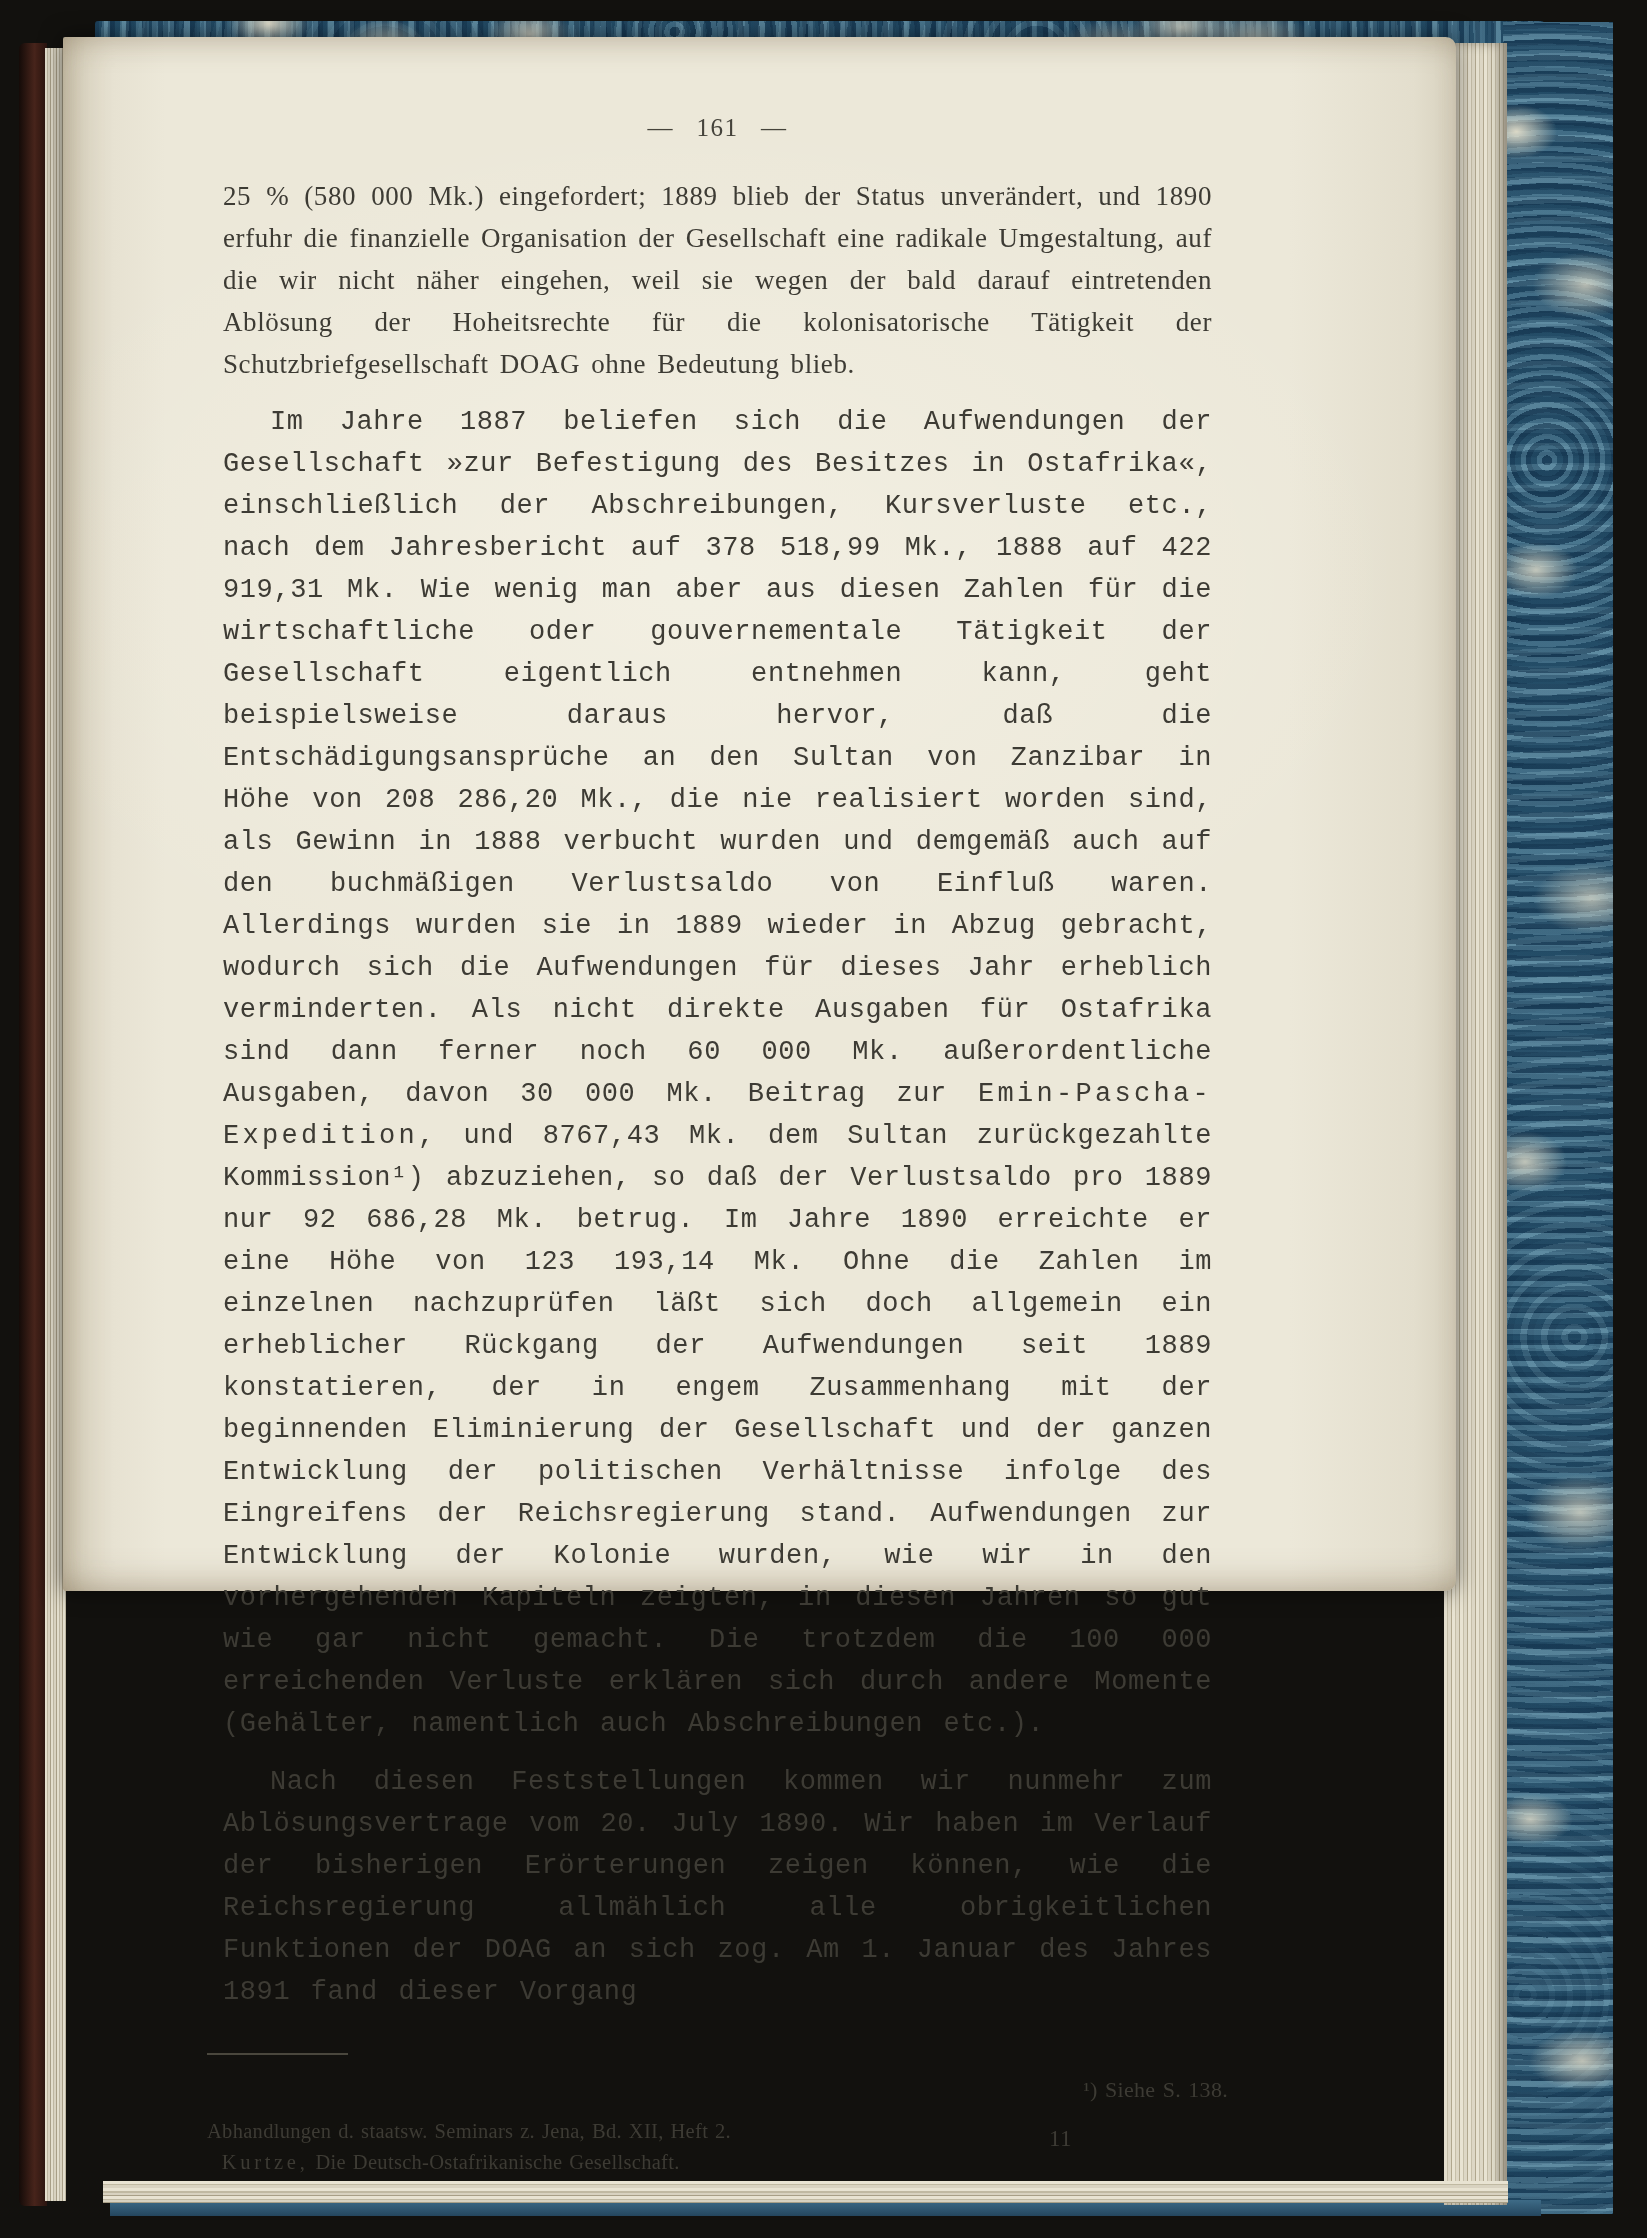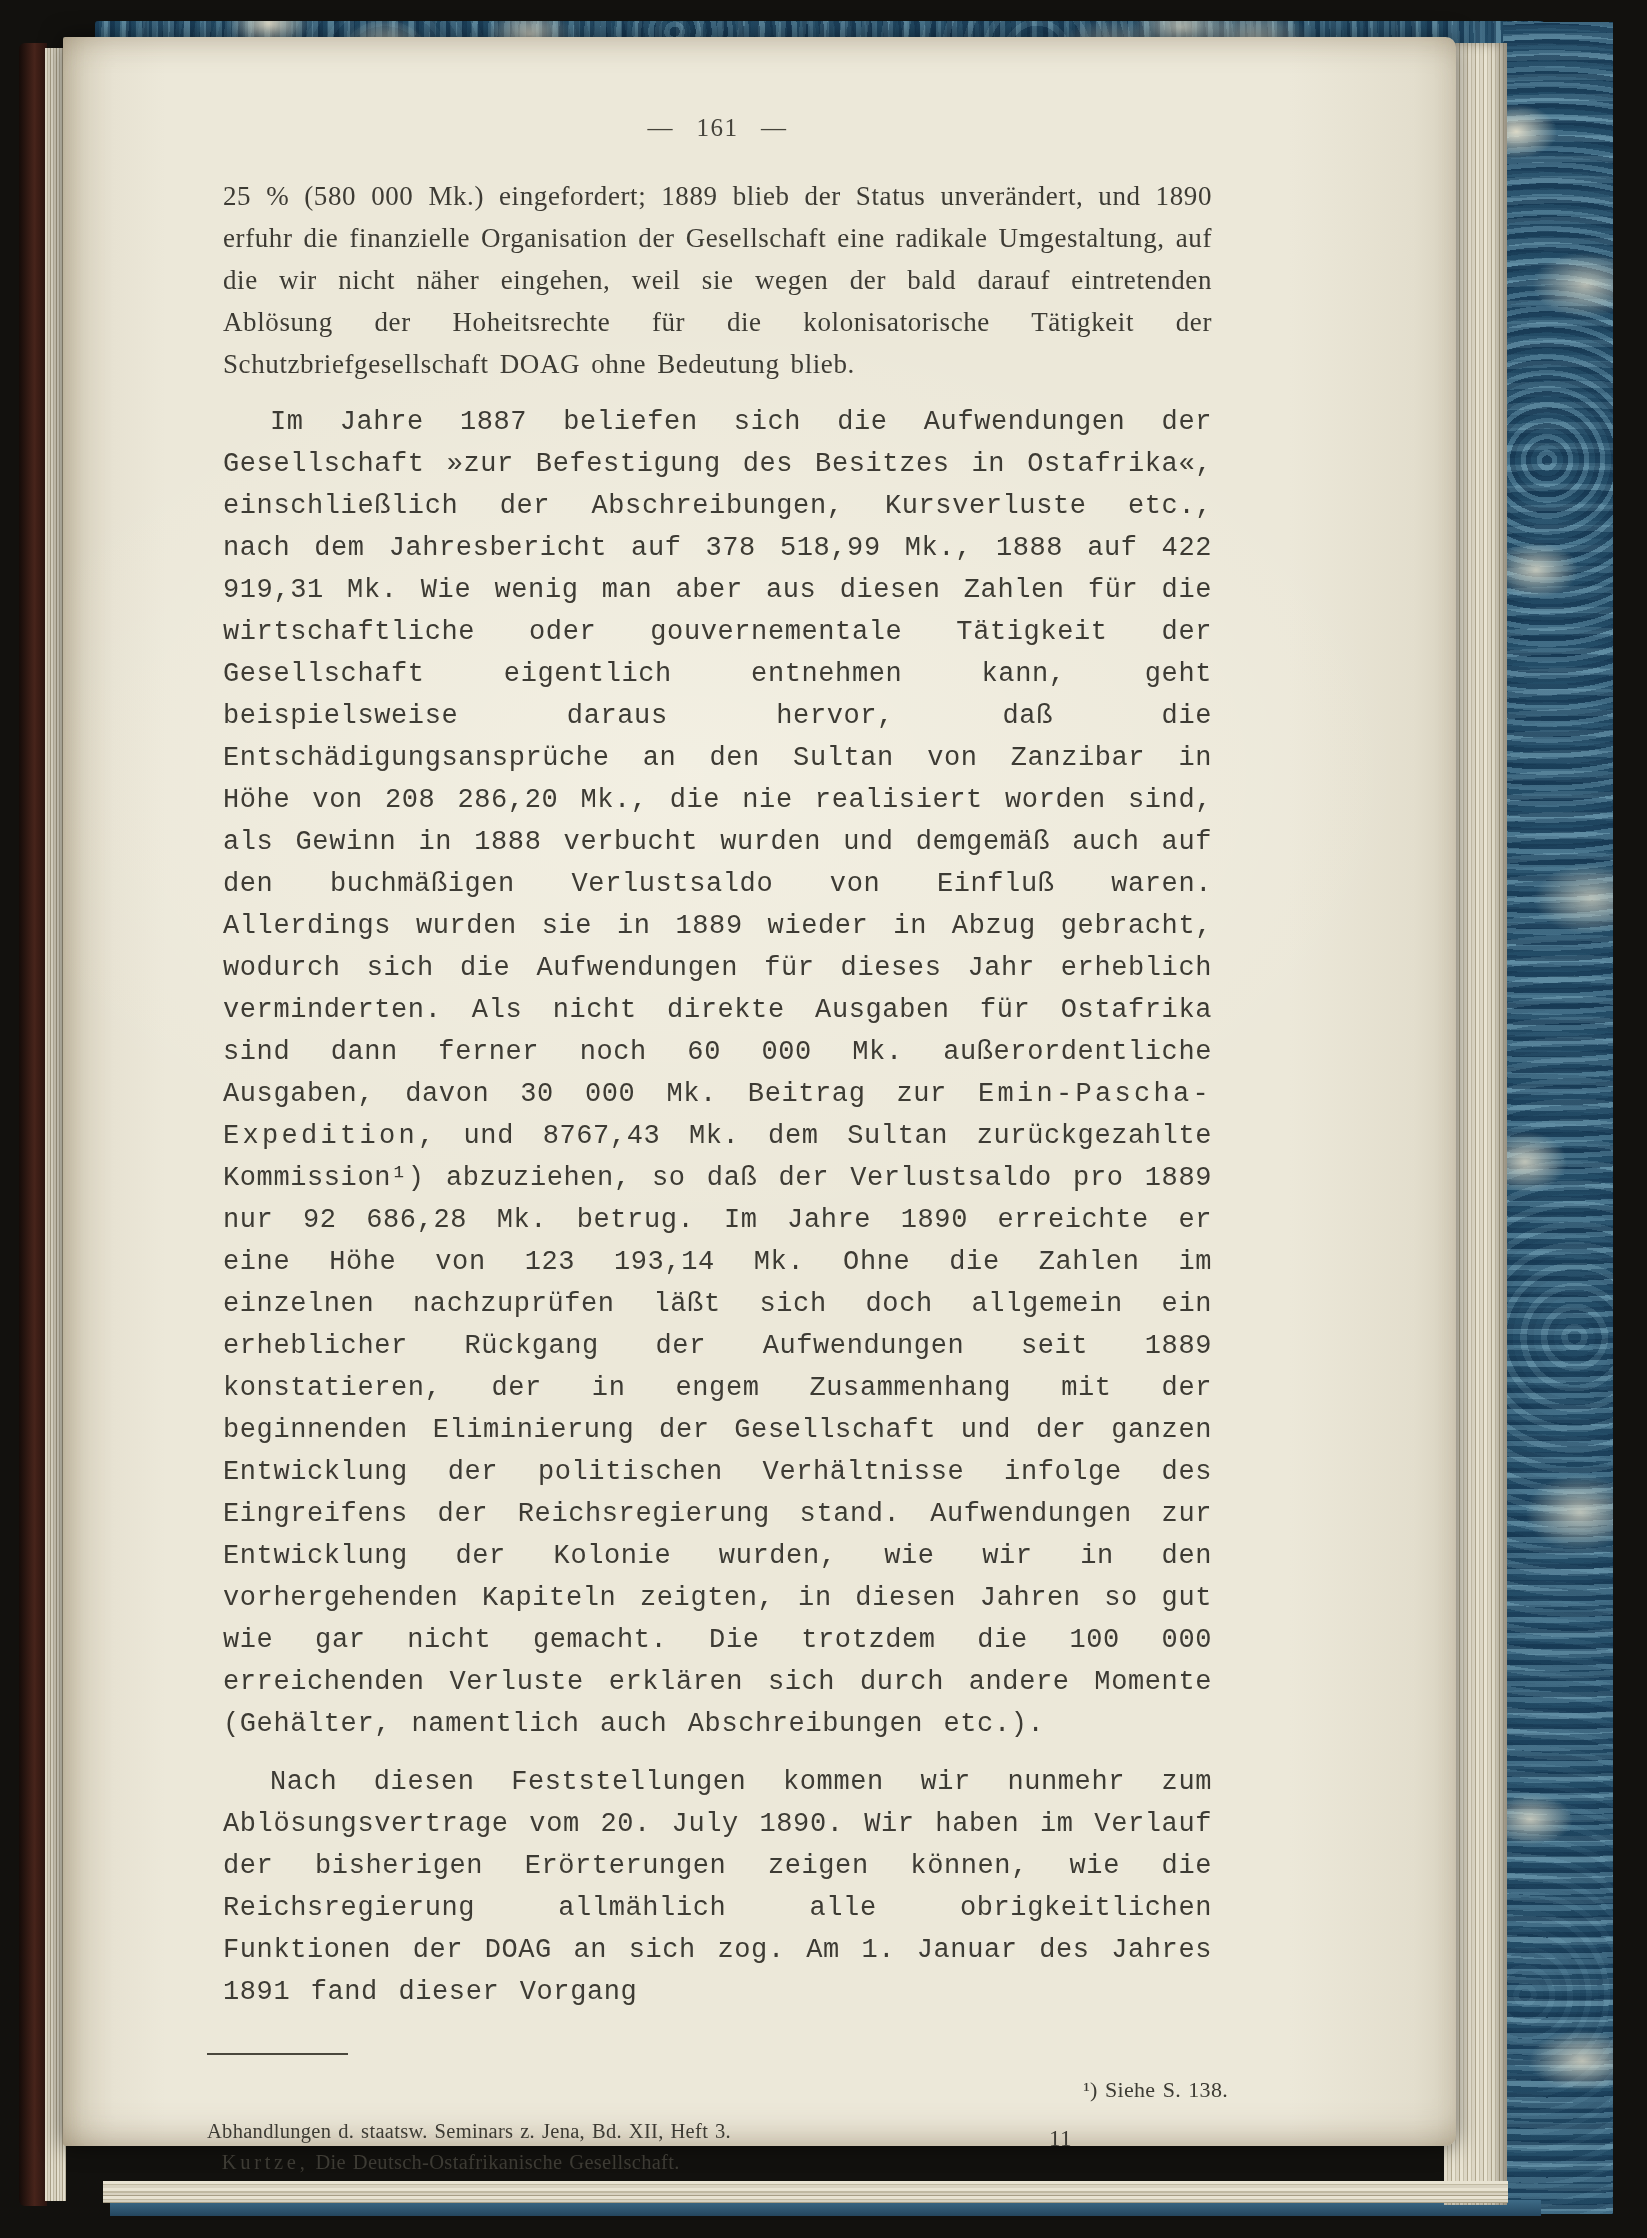--- a/index.html
+++ b/index.html
@@ -35,21 +35,21 @@
     background:linear-gradient(90deg,#140b08,#47241b 55%,#29140f);border-radius:5.9px 0 0 5.9px;}
 
   .edges-left{position:absolute;left:45px;top:48px;width:20.5px;height:2153px;z-index:2;
     background:repeating-linear-gradient(90deg,#e3decd 0 2.2px,#bdb6a1 2.2px 2.9px,#d8d2c0 2.9px 5.1px,#a89f87 5.1px 5.9px);}
   .edges-right{position:absolute;left:1444px;top:43px;width:63px;height:2162px;z-index:2;
     background:repeating-linear-gradient(90deg,#e8e3d2 0 2.9px,#c6bfa9 2.9px 4.4px,#ddd7c5 4.4px 7.3px,#b0a78e 7.3px 8px);
     box-shadow:inset -7.3px 0 11.7px rgba(35,28,18,.4);}
   .edges-bottom{position:absolute;left:103px;top:2181px;width:1405px;height:22px;z-index:2;
     background:repeating-linear-gradient(180deg,#e8e3d2 0 2.9px,#c0b9a2 2.9px 4.4px,#d8d2c0 4.4px 6.6px,#a89f87 6.6px 7.3px);}
 
-  .main-page{position:absolute;left:63px;top:37px;width:1393px;height:2109px;z-index:3;
+  .main-page{position:absolute;left:63px;top:37px;width:1393px;height:1554px;z-index:3;
     background:
       radial-gradient(ellipse 1027px 660px at 45% 35%, rgba(255,253,244,0.35), transparent 70%),
       linear-gradient(90deg,#d9d3bf 0px,#e7e2d2 51px,#ece8d9 103px,#ece8d9 88%,#e3decd 97%,#d6d0bd 100%),
       #e9e4d5;
     border-radius:2.2px 10.3px 10.3px 2.2px;
     box-shadow:0 0 22px rgba(0,0,0,0.55),
       inset 0 18.3px 33px -18.3px rgba(120,100,70,0.40),
       inset 0 -22px 37px -20.5px rgba(120,100,70,0.45),
       inset 22px 0 44px -22px rgba(110,90,60,0.35);}
 
@@ -97,21 +97,21 @@
 
       <p class="body-para indent"><span>Im Jahre 1887 beliefen sich die Aufwendungen der Gesellschaft »zur Befestigung des Besitzes in Ostafrika«, einschließlich der Abschreibungen, Kursverluste etc., nach dem Jahresbericht auf 378 518,99 Mk., 1888 auf 422 919,31 Mk. Wie wenig man aber aus diesen Zahlen für die wirtschaftliche oder gouvernementale Tätigkeit der Gesellschaft eigentlich entnehmen kann, geht beispielsweise daraus hervor, daß die Entschädigungsansprüche an den Sultan von Zanzibar in Höhe von 208 286,20 Mk., die nie realisiert worden sind, als Gewinn in 1888 verbucht wurden und demgemäß auch auf den buchmäßigen Verlustsaldo von Einfluß waren. Allerdings wurden sie in 1889 wieder in Abzug gebracht, wodurch sich die Aufwendungen für dieses Jahr erheblich verminderten. Als nicht direkte Ausgaben für Ostafrika sind dann ferner noch 60 000 Mk. außerordentliche Ausgaben, davon 30 000 Mk. Beitrag zur </span><span class="sperr">Emin-Pascha-Expedition</span><span>, und 8767,43 Mk. dem Sultan zurückgezahlte Kommission¹) abzuziehen, so daß der Verlustsaldo pro 1889 nur 92 686,28 Mk. betrug. Im Jahre 1890 erreichte er eine Höhe von 123 193,14 Mk. Ohne die Zahlen im einzelnen nachzuprüfen läßt sich doch allgemein ein erheblicher Rückgang der Aufwendungen seit 1889 konstatieren, der in engem Zusammenhang mit der beginnenden Eliminierung der Gesellschaft und der ganzen Entwicklung der politischen Verhältnisse infolge des Eingreifens der Reichsregierung stand. Aufwendungen zur Entwicklung der Kolonie wurden, wie wir in den vorhergehenden Kapiteln zeigten, in diesen Jahren so gut wie gar nicht gemacht. Die trotzdem die 100 000 erreichenden Verluste erklären sich durch andere Momente (Gehälter, namentlich auch Abschreibungen etc.).</span></p>
 
       <p class="body-para indent"><span>Nach diesen Feststellungen kommen wir nunmehr zum Ablösungsvertrage vom 20. July 1890. Wir haben im Verlauf der bisherigen Erörterungen zeigen können, wie die Reichsregierung allmählich alle obrigkeitlichen Funktionen der DOAG an sich zog. Am 1. Januar des Jahres 1891 fand dieser Vorgang</span></p>
 
       <div class="footnote-block">
         <div class="footnote-rule"></div>
         <div class="footnote-text">¹) Siehe S. 138.</div>
 
         <div class="imprint">
-          <span>Abhandlungen d. staatsw. Seminars z. Jena, Bd. XII, Heft 3.</span>
+          <span>Abhandlungen d. staatsw. Seminars z. Jena, Bd. XII, Heft 2.</span>
           <span class="signature">11</span>
         </div>
 
         <div class="imprint imprint-line2"><span class="sperr-name">Kurtze,</span><span> Die Deutsch-Ostafrikanische Gesellschaft.</span></div>
       </div>
 
     </div>
   </div>
 </div>
 

